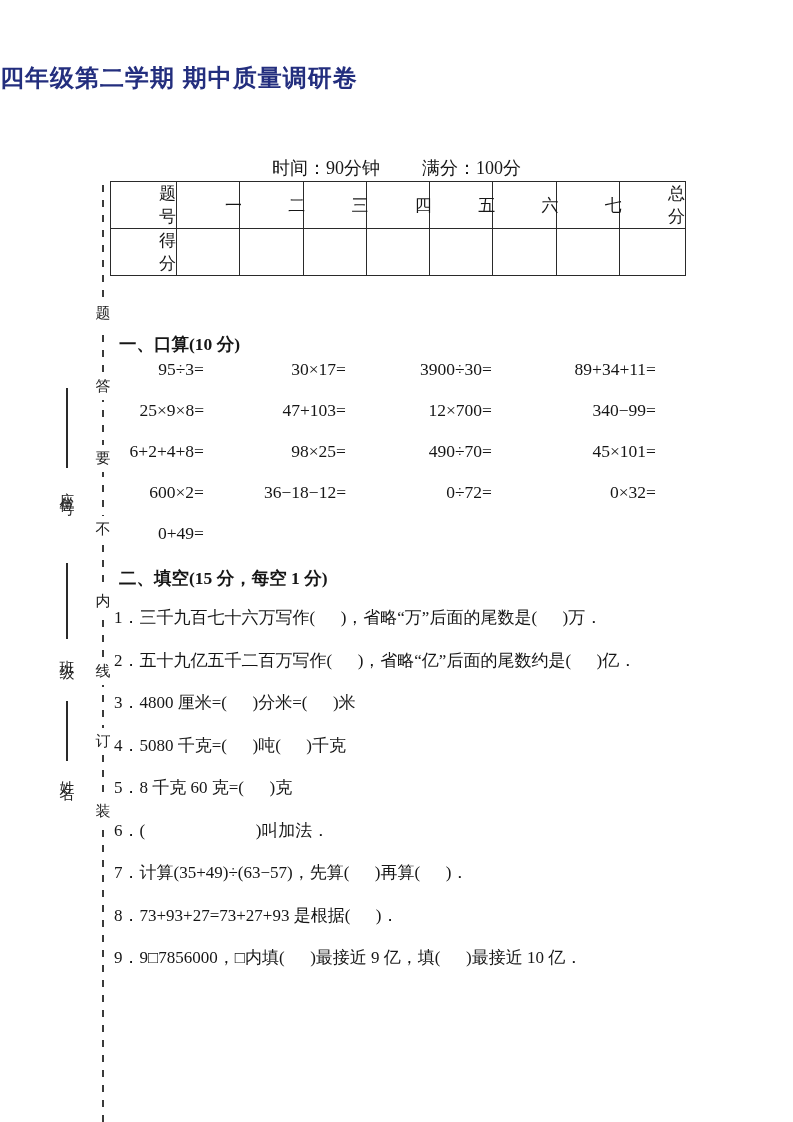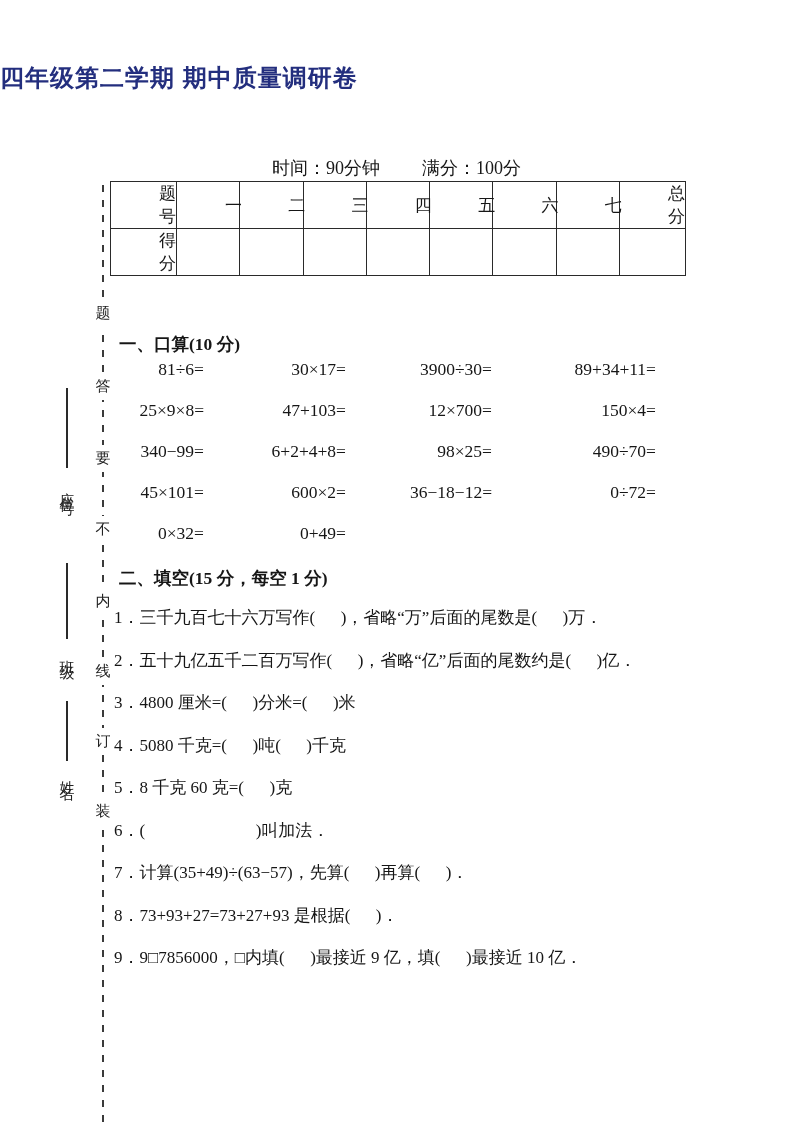--- a/index.html
+++ b/index.html
@@ -127,28 +127,27 @@
         <td></td>
         <td></td>
         <td></td>
         <td></td>
       </tr>
     </tbody>
   </table>
 
   <h2 class="section-heading heading-oral">一、口算(10 分)</h2>
   <div class="problems">
-    <span class="prob">81÷6=</span>
+    <span class="prob">95÷3=</span>
     <span class="prob">30×17=</span>
     <span class="prob">3900÷30=</span>
     <span class="prob">89+34+11=</span>
     <span class="prob">25×9×8=</span>
     <span class="prob">47+103=</span>
     <span class="prob">12×700=</span>
-    <span class="prob">150×4=</span>
     <span class="prob">340−99=</span>
     <span class="prob">6+2+4+8=</span>
     <span class="prob">98×25=</span>
     <span class="prob">490÷70=</span>
     <span class="prob">45×101=</span>
     <span class="prob">600×2=</span>
     <span class="prob">36−18−12=</span>
     <span class="prob">0÷72=</span>
     <span class="prob">0×32=</span>
     <span class="prob">0+49=</span>

